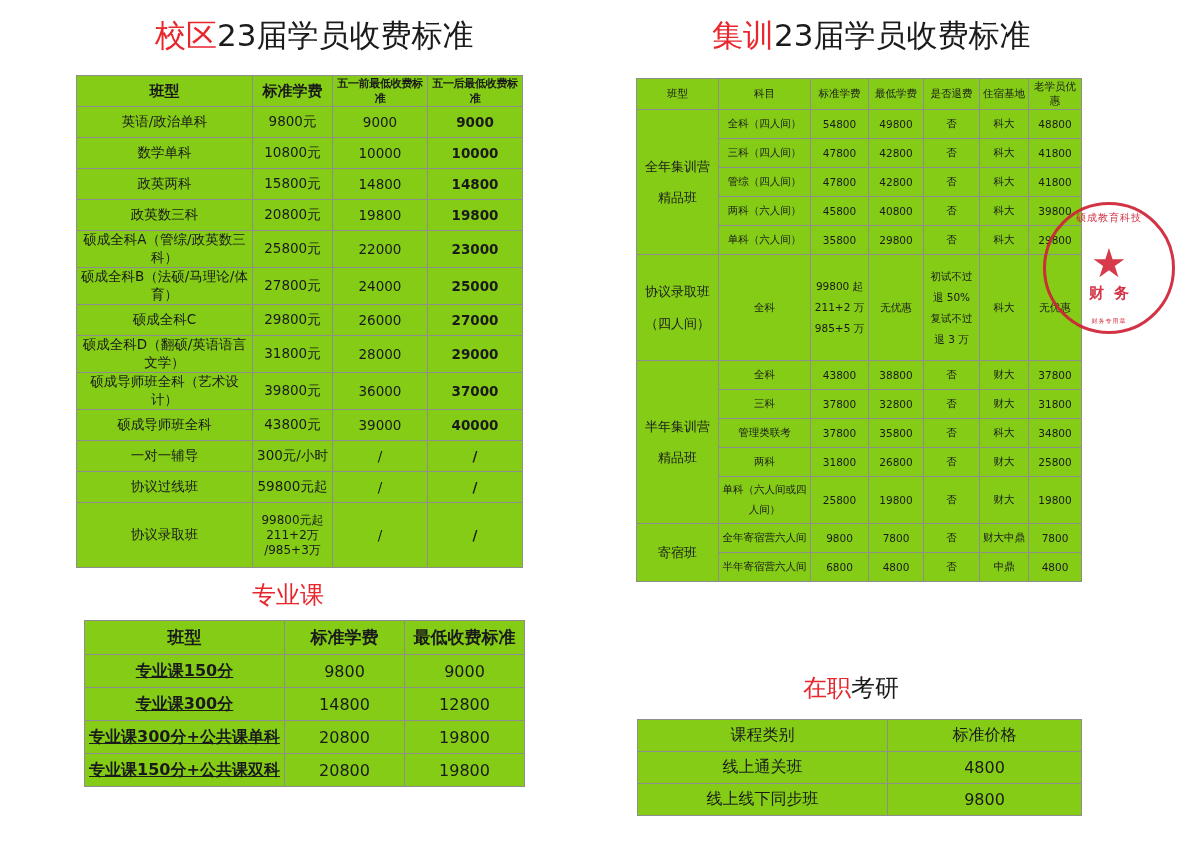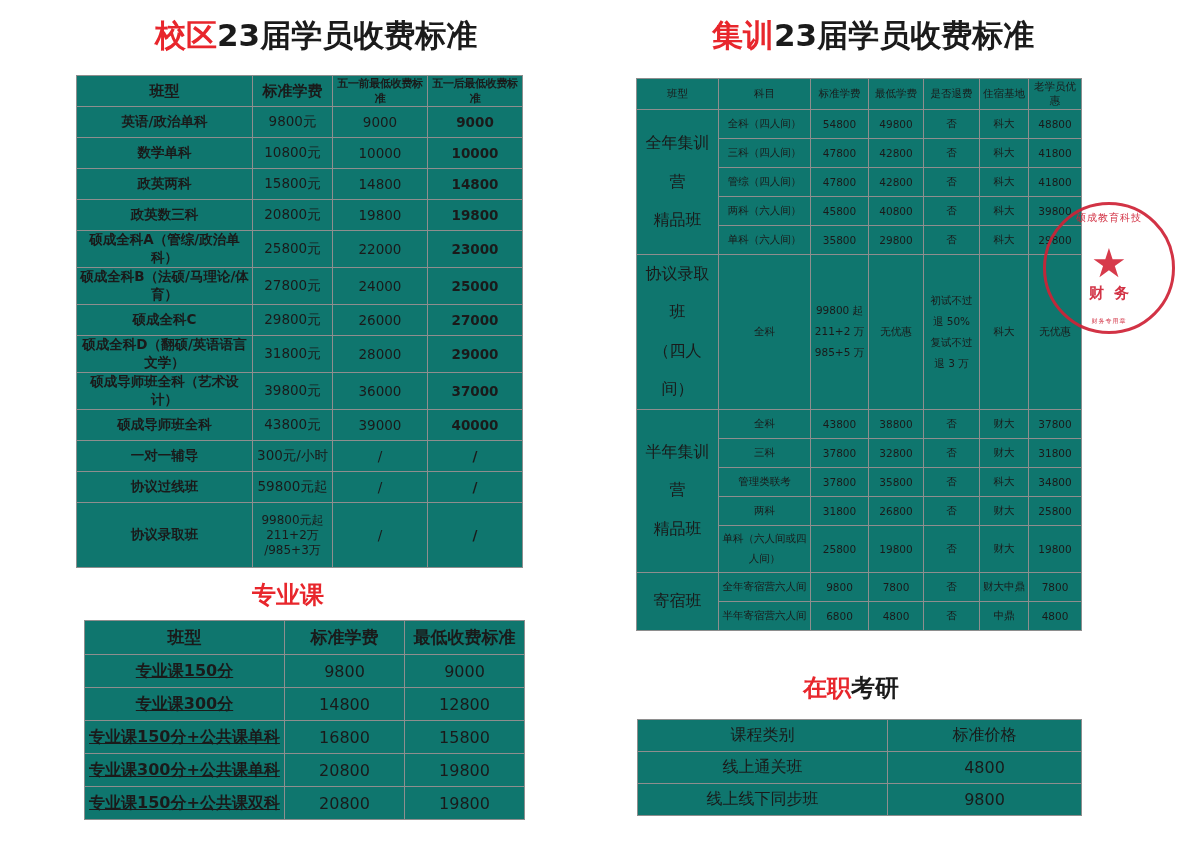--- a/index.html
+++ b/index.html
@@ -10,41 +10,41 @@
     font-family:"DejaVu Sans","Liberation Sans",sans-serif;
     color:#1a1a1a;
     overflow:hidden;
     position:relative;
   }
   .page{position:relative;width:1200px;height:848px;}
 
   
   .title{
     position:absolute;
-    font-weight:bold;
+    font-weight:normal;
     letter-spacing:0px;
     white-space:nowrap;
     line-height:1;
     color:#1b1b1b;
   }
   .title .red{color:#e8262c;}
   .title-main{font-size:31px;}
   .title-sub{font-size:24px;color:#e8262c;}
 
   #title-left{left:155px;  top:20px;}
   #title-right{left:712px; top:20px;}
   #title-major{left:252px; top:583px;}
   #title-inservice{left:803px;top:676px;}
 
   
   table.grid{
     position:absolute;
     border-collapse:collapse;
     table-layout:fixed;
-    background:#0f766e;
+    background:#84cc16;
   }
   table.grid td,table.grid th{
     border:1px solid #8e8e8e;
     text-align:center;
     vertical-align:middle;
     font-weight:normal;
     padding:0 2px;
     color:#1a1a1a;
   }
 
@@ -52,21 +52,21 @@
   #tbl-campus{left:76px;top:75px;width:446px;}
   #tbl-campus td{height:30px;font-size:13.5px;}
   #tbl-campus .c0{width:176px;}
   #tbl-campus .c1{width:80px;}
   #tbl-campus .c2{width:95px;}
   #tbl-campus .c3{width:95px;}
   #tbl-campus thead td{height:28px;}
   #tbl-campus thead .h0{font-size:15px;font-weight:bold;}
   #tbl-campus thead .h1{font-size:15px;font-weight:bold;}
   #tbl-campus thead .h2{font-size:11px;font-weight:bold;letter-spacing:-.3px;}
-  #tbl-campus tbody .n0{font-weight:bold;font-size:13.5px;}
+  #tbl-campus tbody .n0{font-weight:normal;font-size:13.5px;}
   #tbl-campus tbody .n3{font-weight:bold;}
   #tbl-campus tbody .multi{font-size:12px;line-height:1.25;padding:3px 2px;}
   #tbl-campus tbody tr.tall td{height:58px;}
 
   
   #tbl-major{left:84px;top:620px;width:440px;}
   #tbl-major td{height:32px;font-size:16px;}
   #tbl-major .m0{width:200px;}
   #tbl-major .m1{width:120px;}
   #tbl-major .m2{width:120px;}
@@ -77,21 +77,21 @@
   #tbl-camp{left:636px;top:78px;width:445px;}
   #tbl-camp td{font-size:10.5px;height:28px;}
   #tbl-camp .k0{width:82px;}
   #tbl-camp .k1{width:92px;}
   #tbl-camp .k2{width:58px;}
   #tbl-camp .k3{width:55px;}
   #tbl-camp .k4{width:56px;}
   #tbl-camp .k5{width:49px;}
   #tbl-camp .k6{width:53px;}
   #tbl-camp thead td{height:30px;font-size:10.5px;}
-  #tbl-camp .grp{font-size:16px;line-height:2.4;}
+  #tbl-camp .grp{font-size:13px;line-height:2.4;}
   #tbl-camp .stack{line-height:2.0;}
   #tbl-camp tr.agree td{height:105px;}
   #tbl-camp tr.single td{height:46px;}
   #tbl-camp .wrapcell{line-height:1.9;}
 
   
   #tbl-inservice{left:637px;top:719px;width:444px;}
   #tbl-inservice td{height:31px;font-size:16px;}
   #tbl-inservice .s0{width:250px;}
   #tbl-inservice .s1{width:194px;}
@@ -197,21 +197,21 @@
           <td>14800</td>
           <td class="n3">14800</td>
         </tr>
         <tr>
           <td class="n0">政英数三科</td>
           <td>20800元</td>
           <td>19800</td>
           <td class="n3">19800</td>
         </tr>
         <tr>
-          <td class="n0">硕成全科A（管综/政治单科）</td>
+          <td class="n0">硕成全科A（管综/政英数三科）</td>
           <td>25800元</td>
           <td>22000</td>
           <td class="n3">23000</td>
         </tr>
         <tr>
           <td class="n0">硕成全科B（法硕/马理论/体育）</td>
           <td>27800元</td>
           <td>24000</td>
           <td class="n3">25000</td>
         </tr>
@@ -276,25 +276,20 @@
     <tbody id="major-body">
         <tr>
           <td class="lbl">专业课150分</td>
           <td>9800</td>
           <td>9000</td>
         </tr>
         <tr>
           <td class="lbl">专业课300分</td>
           <td>14800</td>
           <td>12800</td>
-        </tr>
-        <tr>
-          <td class="lbl">专业课150分+公共课单科</td>
-          <td>16800</td>
-          <td>15800</td>
         </tr>
         <tr>
           <td class="lbl">专业课300分+公共课单科</td>
           <td>20800</td>
           <td>19800</td>
         </tr>
         <tr>
           <td class="lbl">专业课150分+公共课双科</td>
           <td>20800</td>
           <td>19800</td>

